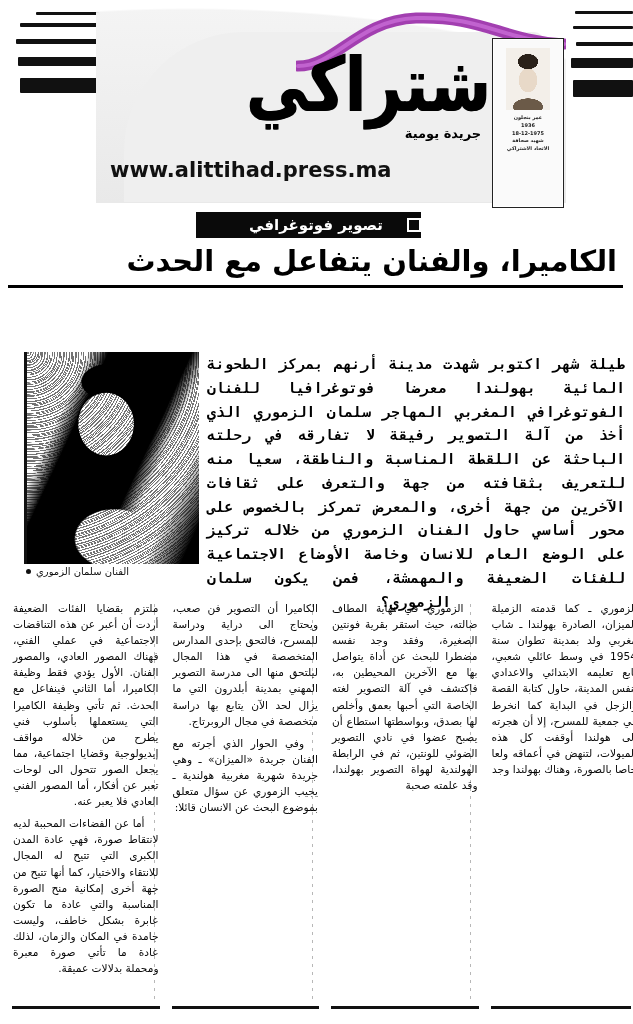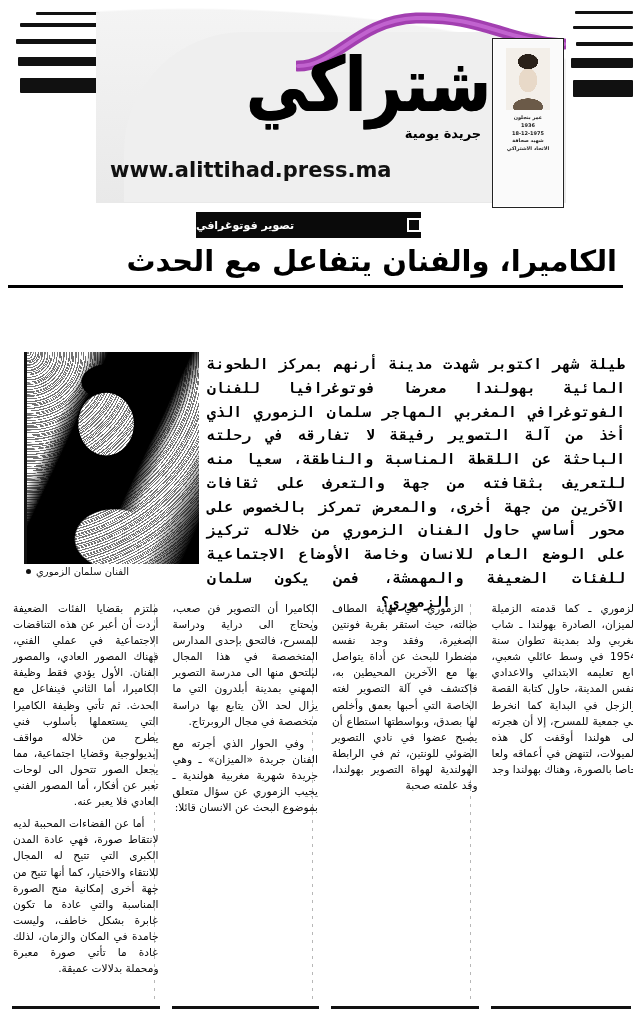--- a/index.html
+++ b/index.html
@@ -75,23 +75,23 @@
   .martyr .mline{
     font-family:"DejaVu Sans","Liberation Sans",sans-serif;
     font-size:5px;line-height:1.55;text-align:center;color:#1a1a1a;
     filter:blur(.35px);font-weight:bold;
   }
 
   
   .sec-badge{
     position:absolute;left:196px;top:212px;width:225px;height:26px;
     background:#0a0a0a;color:#fff;display:flex;align-items:center;
-    justify-content:space-between;gap:8px;
-    font-family:"DejaVu Sans","Liberation Sans",sans-serif;
-    font-weight:bold;font-size:11px;
+    justify-content:flex-start;gap:24px;
+    font-family:"DejaVu Sans","Liberation Sans",sans-serif;
+    font-weight:bold;font-size:15px;
   }
   .sec-badge .sq{
     width:10px;height:10px;border:2px solid #fff;display:inline-block;
   }
 
   
   .headline{position:absolute;left:8px;top:242px;width:615px;text-align:right;}
   .headline .hl{
     font-family:"DejaVu Sans","Liberation Sans",sans-serif;
     font-weight:bold;font-size:29px;line-height:1.32;color:#000;

